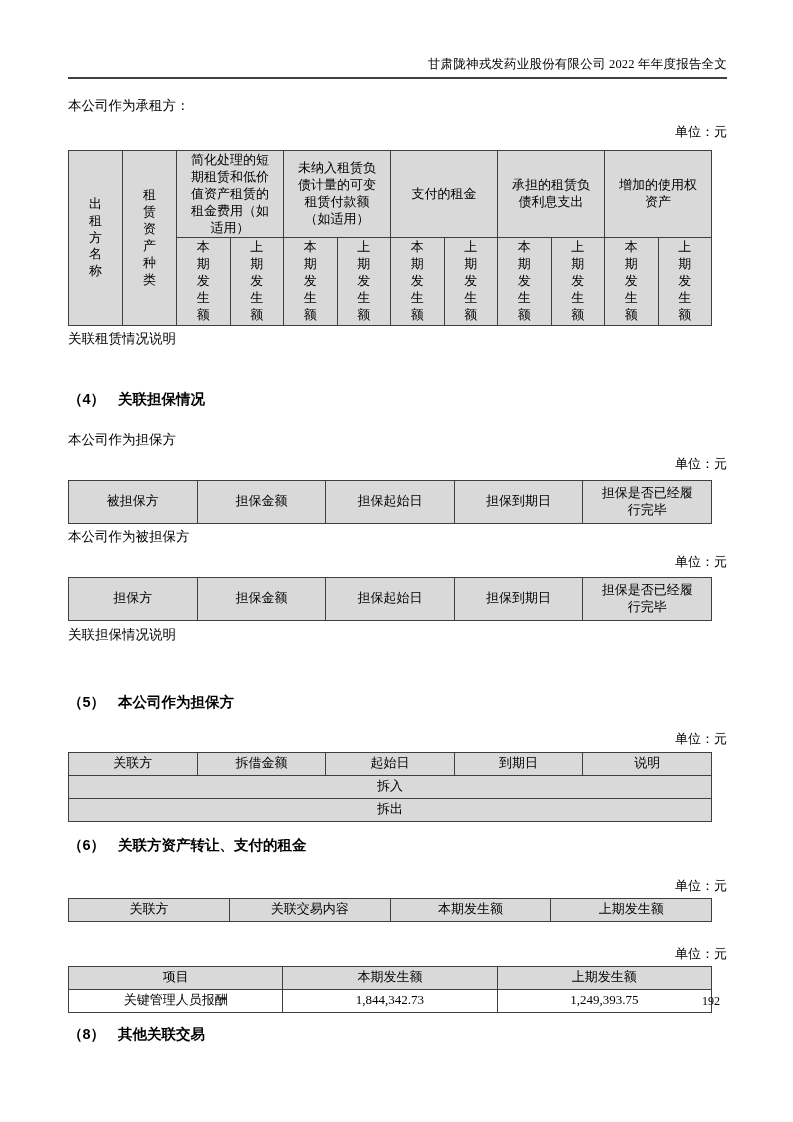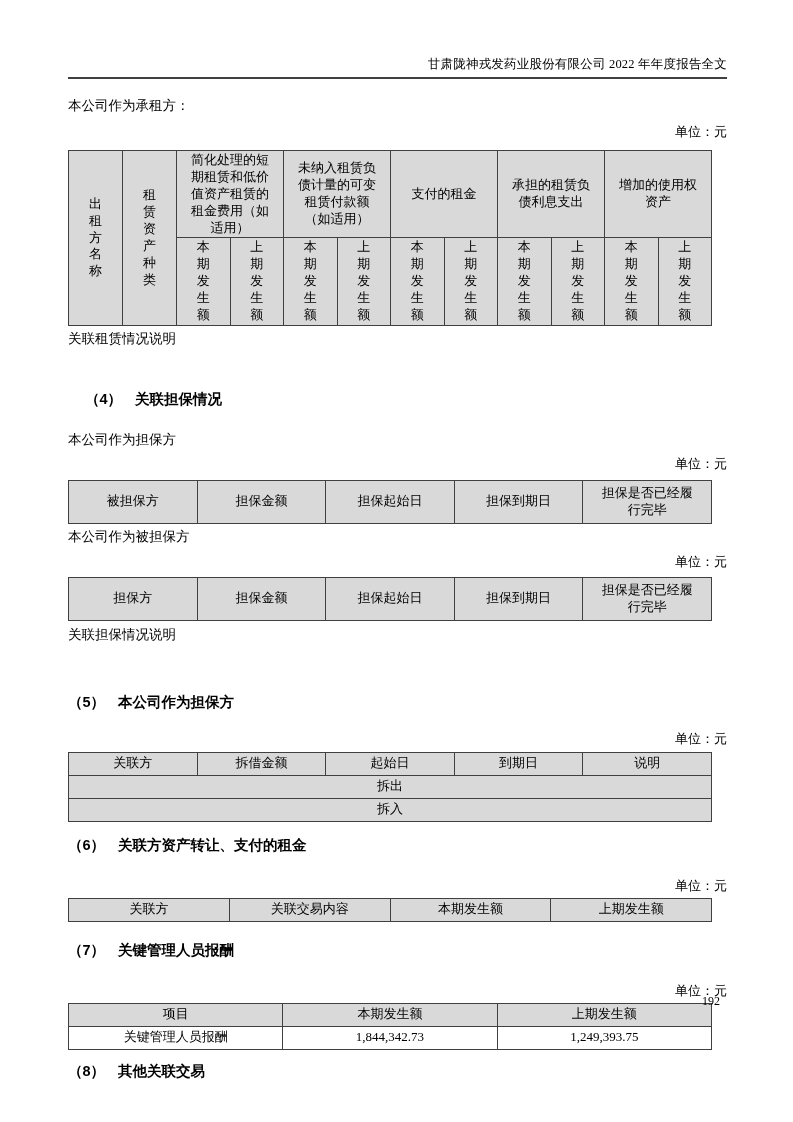--- a/index.html
+++ b/index.html
@@ -32,21 +32,21 @@
     word-break:break-all;
   }
   .big{margin-top:9px;}
   .r-group td{height:66px;}
   .r-sub td{height:36px;}
   .guar{margin-top:7px;}
   .guar td{height:40px;}
   .note{margin-top:5px;}
   .note2{margin-top:6px;}
   .heading{font-family:"Liberation Sans","DejaVu Sans",sans-serif;font-weight:bold;font-size:14.5px;line-height:17px;}
-  .h4{margin-top:45px;margin-left:17px;}
+  .h4{margin-top:45px;}
   .h5{margin-top:52px;}
   .h6{margin-top:15px;}
   .h7{margin-top:20px;}
   .h8{margin-top:13px;}
   .hnum{margin-right:13px;}
   .loan{margin-top:4px;}
   .loan td{height:20px;}
   .transfer{margin-top:3px;}
   .transfer td{height:20px;}
   .comp{margin-top:3px;}
@@ -159,24 +159,24 @@
   <table class="tbl loan">
     <tbody>
         <tr>
       <td>关联方</td>
       <td>拆借金额</td>
       <td>起始日</td>
       <td>到期日</td>
       <td>说明</td>
     </tr>
     <tr>
+      <td colspan="5" class="left">拆入</td>
+    </tr>
+    <tr>
       <td colspan="5" class="left">拆出</td>
-    </tr>
-    <tr>
-      <td colspan="5" class="left">拆入</td>
     </tr>
   </tbody>
     </table>
 
   <div class="heading h6">
     <span class="hnum">（6）</span><span>关联方资产转让、支付的租金</span>
   </div>
 
   <div class="unit u5">单位：元</div>
 
@@ -184,23 +184,20 @@
     <tbody>
         <tr>
       <td>关联方</td>
       <td>关联交易内容</td>
       <td>本期发生额</td>
       <td>上期发生额</td>
     </tr>
   </tbody>
     </table>
 
-  <div class="heading h7">
-    <span class="hnum">（7）</span><span>关键管理人员报酬</span>
-  </div>
 
   <div class="unit u6">单位：元</div>
 
   <table class="tbl comp">
     <tbody>
         <tr>
       <td>项目</td>
       <td>本期发生额</td>
       <td>上期发生额</td>
     </tr>

